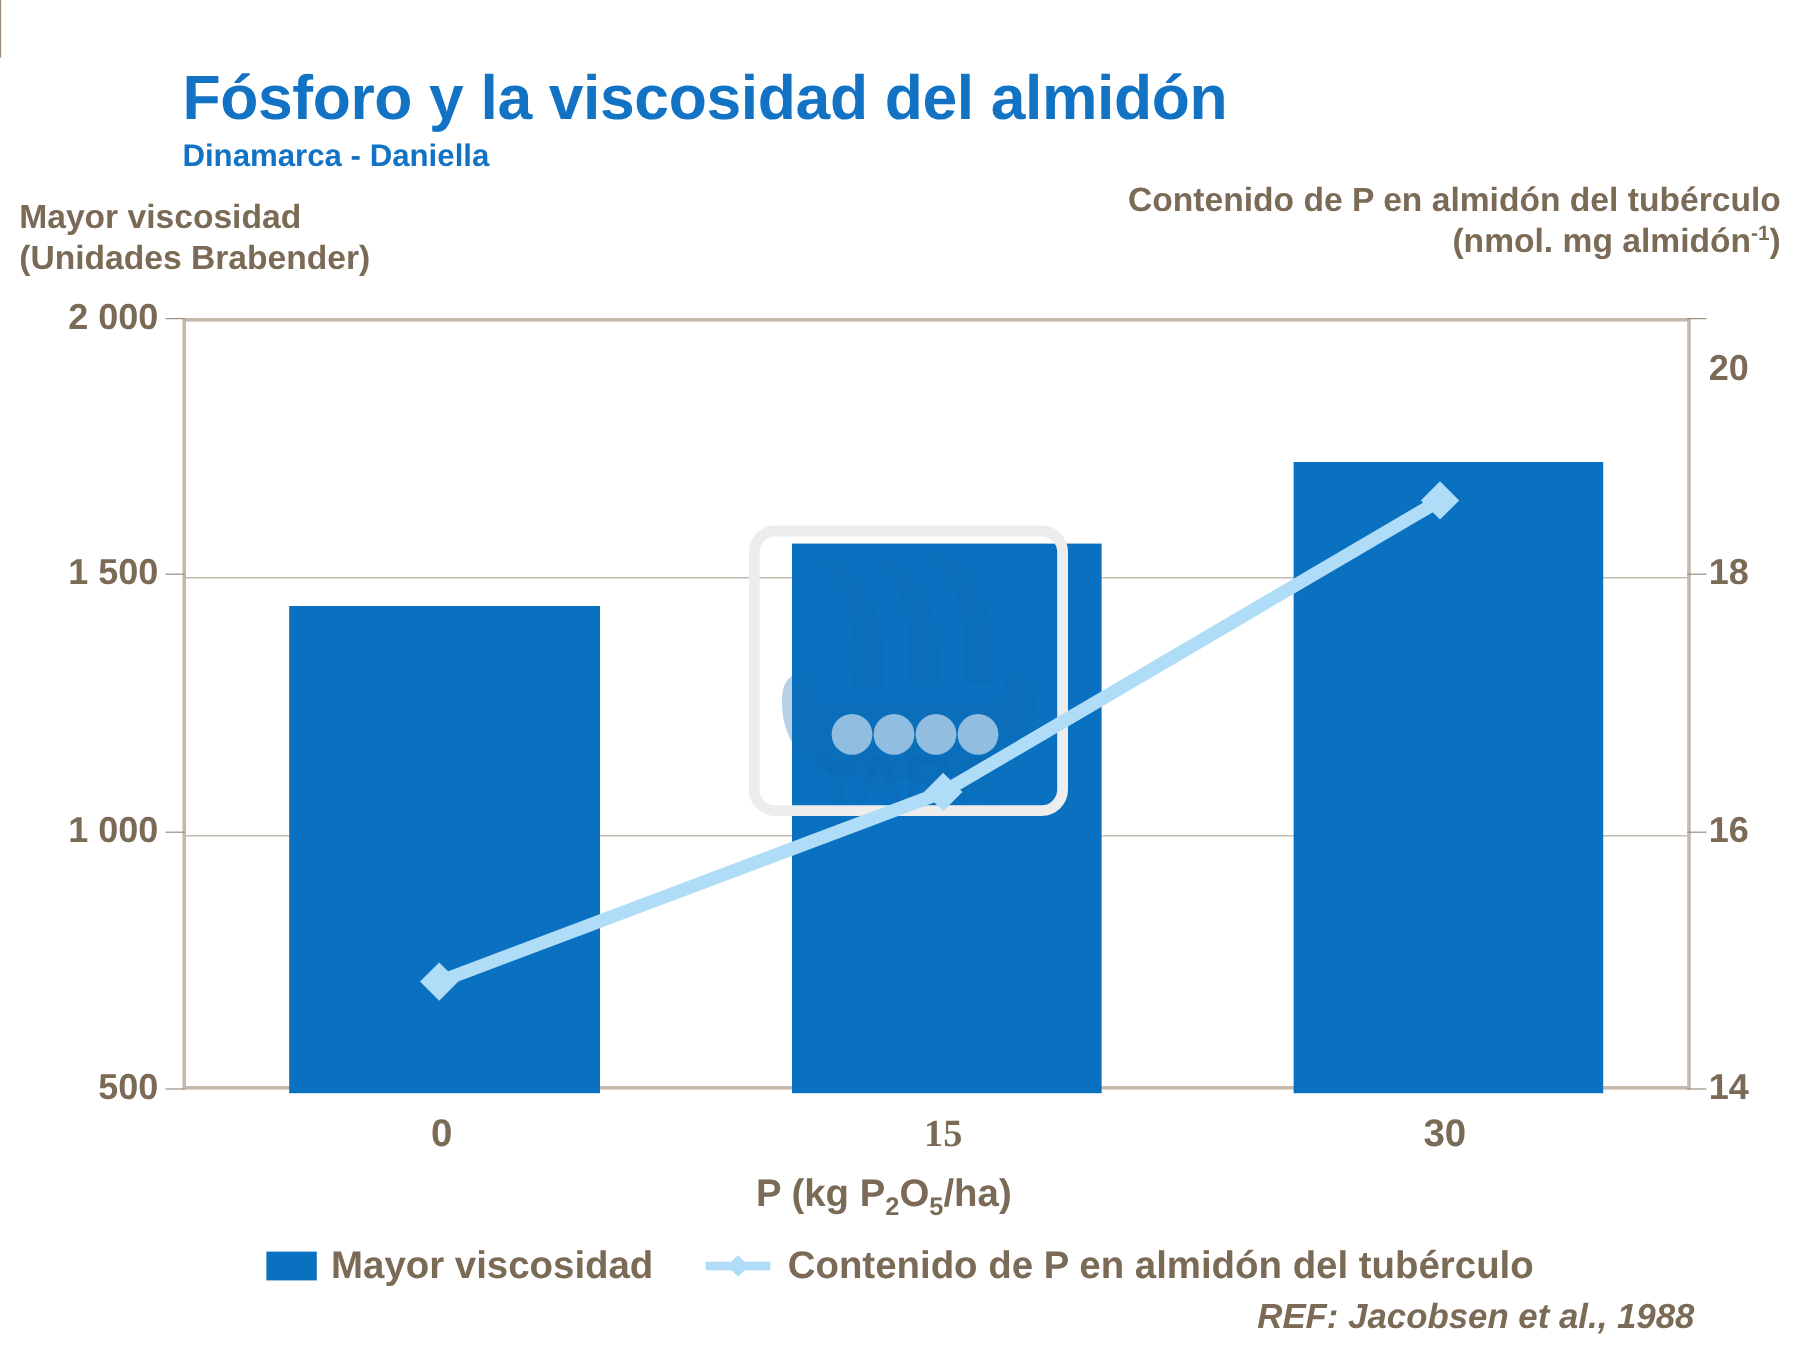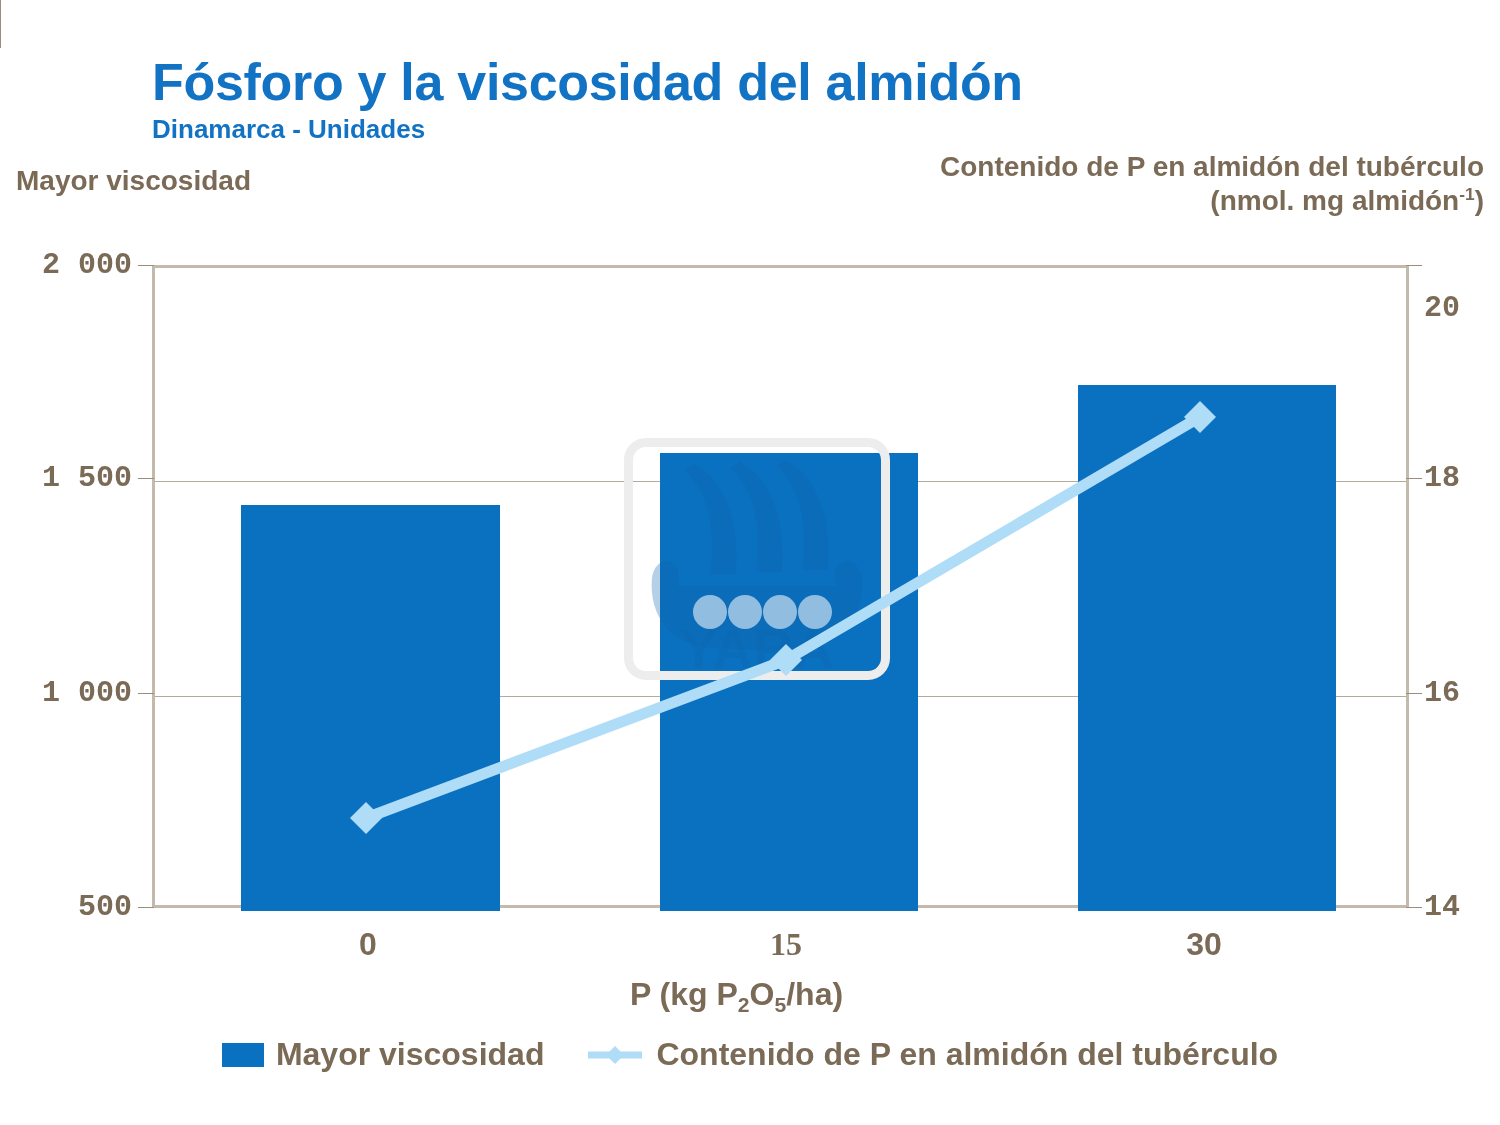--- a/index.html
+++ b/index.html
@@ -39,21 +39,21 @@
 
   
   .tick-mark{position:absolute;background:#9A8D7C;}
   .tick-left{left:138px;width:16px;height:1px;}
   .tick-right{left:1406px;width:16px;height:1px;}
   .tick-bottom{width:1px;height:24px;background:#9A8D7C;top:908px;}
 
   
   .ylab{
     position:absolute;font-size:30px;font-weight:bold;color:#7A6A56;
-    line-height:1;white-space:nowrap;font-family:Liberation Mono, monospace;
+    line-height:1;white-space:nowrap;
   }
   .ylab.l{right:1368px;text-align:right;}
   .ylab.r{left:1424px;text-align:left;}
   .xlab{
     position:absolute;top:926px;font-size:32px;font-weight:bold;color:#7A6A56;
     transform:translateX(-50%);white-space:nowrap;
   }
   .xaxis-title{
     position:absolute;top:976px;left:0;width:1473px;text-align:center;
     font-size:32px;font-weight:bold;color:#7A6A56;
@@ -90,24 +90,25 @@
     position:absolute;right:88px;top:1082px;
     font-size:29px;font-weight:bold;font-style:italic;color:#7A6A56;white-space:nowrap;
   }
 </style>
 </head>
 <body>
 
 <div id="chart-root">
 
   <div class="title">Fósforo y la viscosidad del almidón</div>
-  <div class="subtitle">Dinamarca  - Unidades</div>
+  <div class="subtitle">Dinamarca  - Daniella</div>
 
   <div class="axis-title left">
     <div>Mayor viscosidad</div>
+    <div>(Unidades Brabender)</div>
   </div>
 
   <div class="axis-title right">
     <div>Contenido de P en almidón del tubérculo</div>
     <div>
       <span>(nmol. mg almidón</span><sup>-1</sup><span>)</span>
     </div>
   </div>
 
   <div class="plot-area">
@@ -187,14 +188,15 @@
       <span class="legend-swatch-line">
         <svg viewBox="0 0 58 22" width="58" height="22">
           <line x1="2" y1="11" x2="56" y2="11" stroke="#AFDCF7" stroke-width="7"></line>
           <polygon points="29,2 38,11 29,20 20,11" fill="#AFDCF7"></polygon>
         </svg>
       </span>
       <span class="legend-label">Contenido de P en almidón del tubérculo</span>
     </div>
   </div>
 
+  <div class="ref">REF: Jacobsen et al., 1988</div>
 
 </div>
 
 </body></html>

